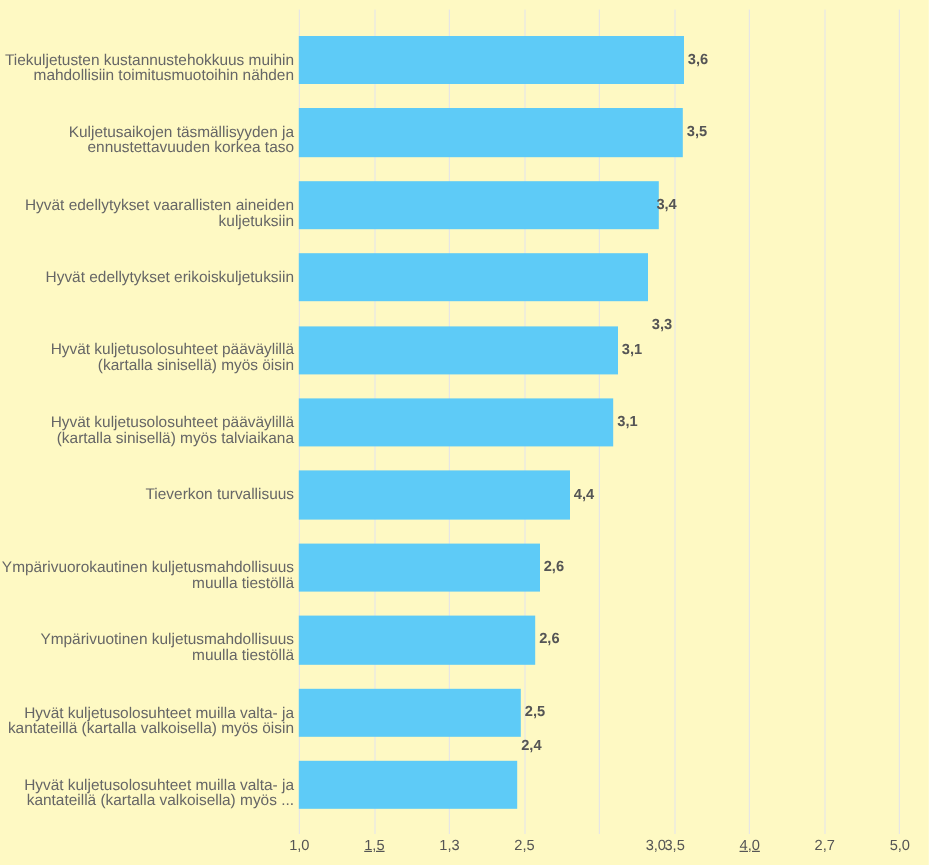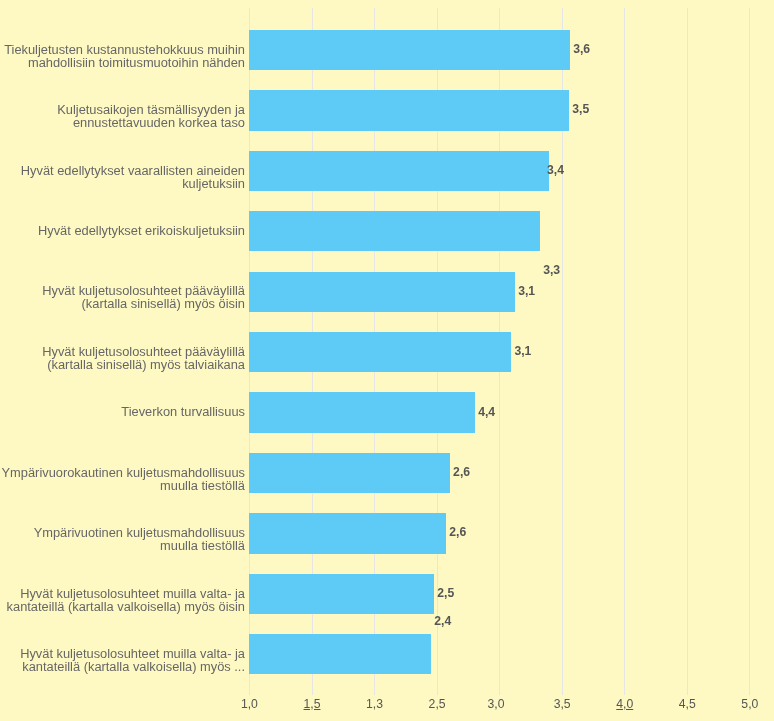--- a/index.html
+++ b/index.html
@@ -75,20 +75,20 @@
     <div class="dlabel" style="left: 449.357px; top: 526.411px; color: rgb(85, 85, 85);">2,6</div>
     <div class="dlabel" style="left: 437.347px; top: 586.841px; color: rgb(85, 85, 85);">2,5</div>
     <div class="dlabel" style="left: 434.345px; top: 615px; color: rgb(85, 85, 85);">2,4</div>
   </div>
 
   <div id="xtick-layer">
     <div class="xtick" style="left: 209.45px; width: 80px; top: 697.6px; color: rgb(85, 85, 85);">1,0</div>
     <div class="xtick" style="left: 272px; width: 80px; top: 697.6px; color: rgb(85, 85, 85); text-decoration: underline;">1,5</div>
     <div class="xtick" style="left: 334.55px; width: 80px; top: 697.6px; color: rgb(85, 85, 85);">1,3</div>
     <div class="xtick" style="left: 397.1px; width: 80px; top: 697.6px; color: rgb(85, 85, 85);">2,5</div>
-    <div class="xtick" style="left: 456px; width: 80px; top: 697.6px; color: rgb(85, 85, 85);">3,0</div>
+    <div class="xtick" style="left: 475px; width: 80px; top: 697.6px; color: rgb(85, 85, 85); text-align: right;">3,0</div>
     <div class="xtick" style="left: 522.2px; width: 80px; top: 697.6px; color: rgb(85, 85, 85);">3,5</div>
     <div class="xtick" style="left: 584.75px; width: 80px; top: 697.6px; color: rgb(85, 85, 85); text-decoration: underline;">4,0</div>
-    <div class="xtick" style="left: 647.3px; width: 80px; top: 697.6px; color: rgb(85, 85, 85);">4,5</div>
+    <div class="xtick" style="left: 647.3px; width: 80px; top: 697.6px; color: rgb(85, 85, 85);">2,7</div>
     <div class="xtick" style="left: 709.85px; width: 80px; top: 697.6px; color: rgb(85, 85, 85);">5,0</div>
   </div>
 
 </div>
 
 </body></html>

